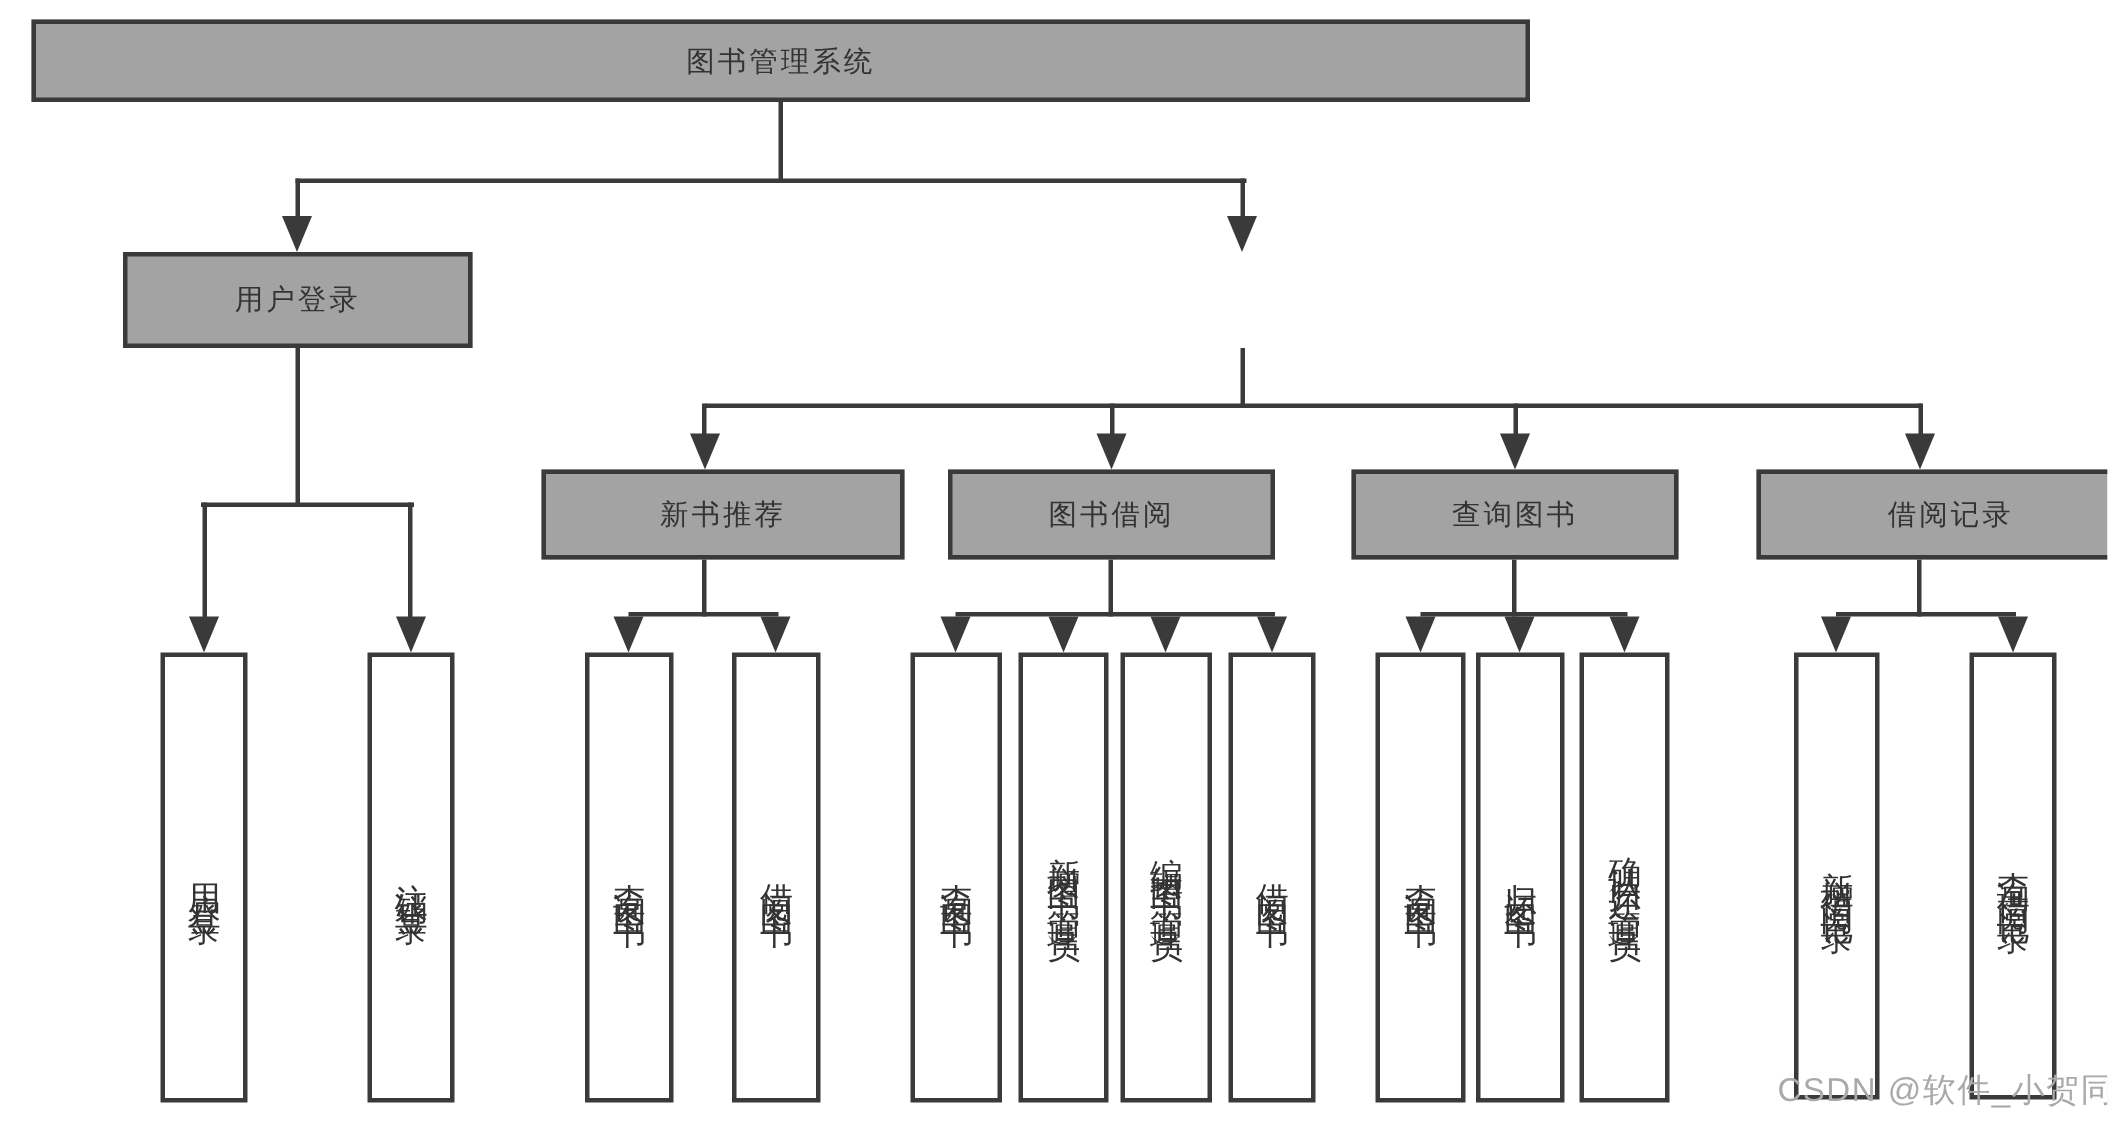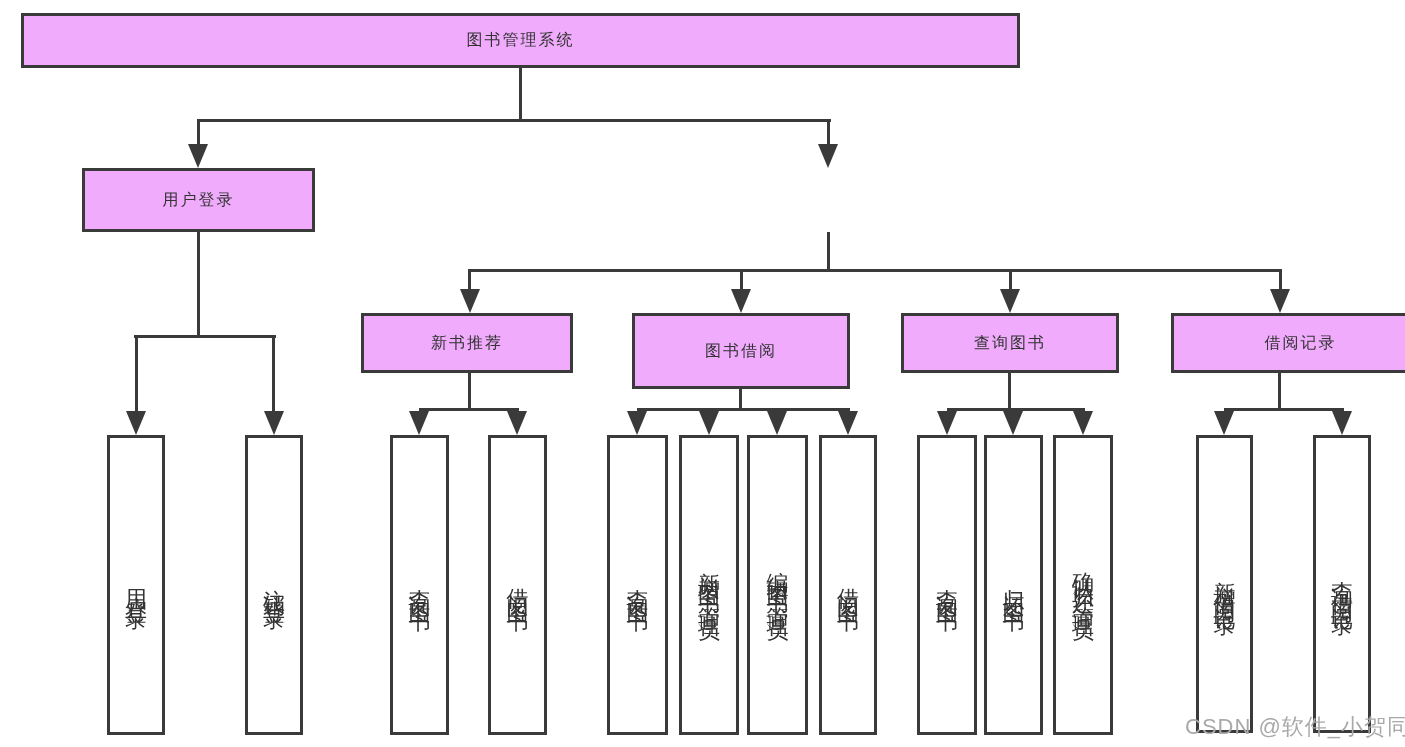--- a/index.html
+++ b/index.html
@@ -8,26 +8,26 @@
     width: 1405px;
     height: 747px;
     background: #ffffff;
     font-family: "Liberation Sans", "DejaVu Sans", sans-serif;
     color: #333333;
     overflow: hidden;
   }
   .hbox {
     position: absolute;
     box-sizing: border-box;
-    background: #f0abfc;
+    background: #a3a3a3;
     border: 3px solid #3a3a3a;
     display: flex;
     align-items: center;
     justify-content: center;
-    font-size: 16px;
+    font-size: 19px;
     letter-spacing: 2px;
     color: #333333;
     z-index: 2;
   }
   .vbox {
     position: absolute;
     top: 435px;
     height: 300px;
     box-sizing: border-box;
     background: #ffffff;
@@ -101,24 +101,24 @@
   <div class="line" style="left:470px; top:269px; width:811px; height:3px;"></div>
   <div class="line" style="left:468px; top:269px; width:3px; height:22px;"></div>
   <div class="line" style="left:740px; top:269px; width:3px; height:22px;"></div>
   <div class="line" style="left:1009px; top:269px; width:3px; height:22px;"></div>
   <div class="line" style="left:1279px; top:269px; width:3px; height:22px;"></div>
   <div class="arrow" style="left:460px; top:289px;"></div>
   <div class="arrow" style="left:731px; top:289px;"></div>
   <div class="arrow" style="left:1000px; top:289px;"></div>
   <div class="arrow" style="left:1270px; top:289px;"></div>
 
-  <div class="hbox" style="left:361px; top:313px; width:212px; height:60px;">
+  <div class="hbox" style="left:361px; top:313px; width:242px; height:60px;">
     <span>新书推荐</span>
   </div>
-  <div class="hbox" style="left:632px; top:313px; width:218px; height:76px;">
+  <div class="hbox" style="left:632px; top:313px; width:218px; height:60px;">
     <span>图书借阅</span>
   </div>
   <div class="hbox" style="left:901px; top:313px; width:218px; height:60px;">
     <span>查询图书</span>
   </div>
   <div class="hbox" style="left:1171px; top:313px; width:259px; height:60px;align-items:center;">
     <span>借阅记录</span>
   </div>
 
   <div class="line" style="left:468px; top:373px; width:3px; height:38px;"></div>

